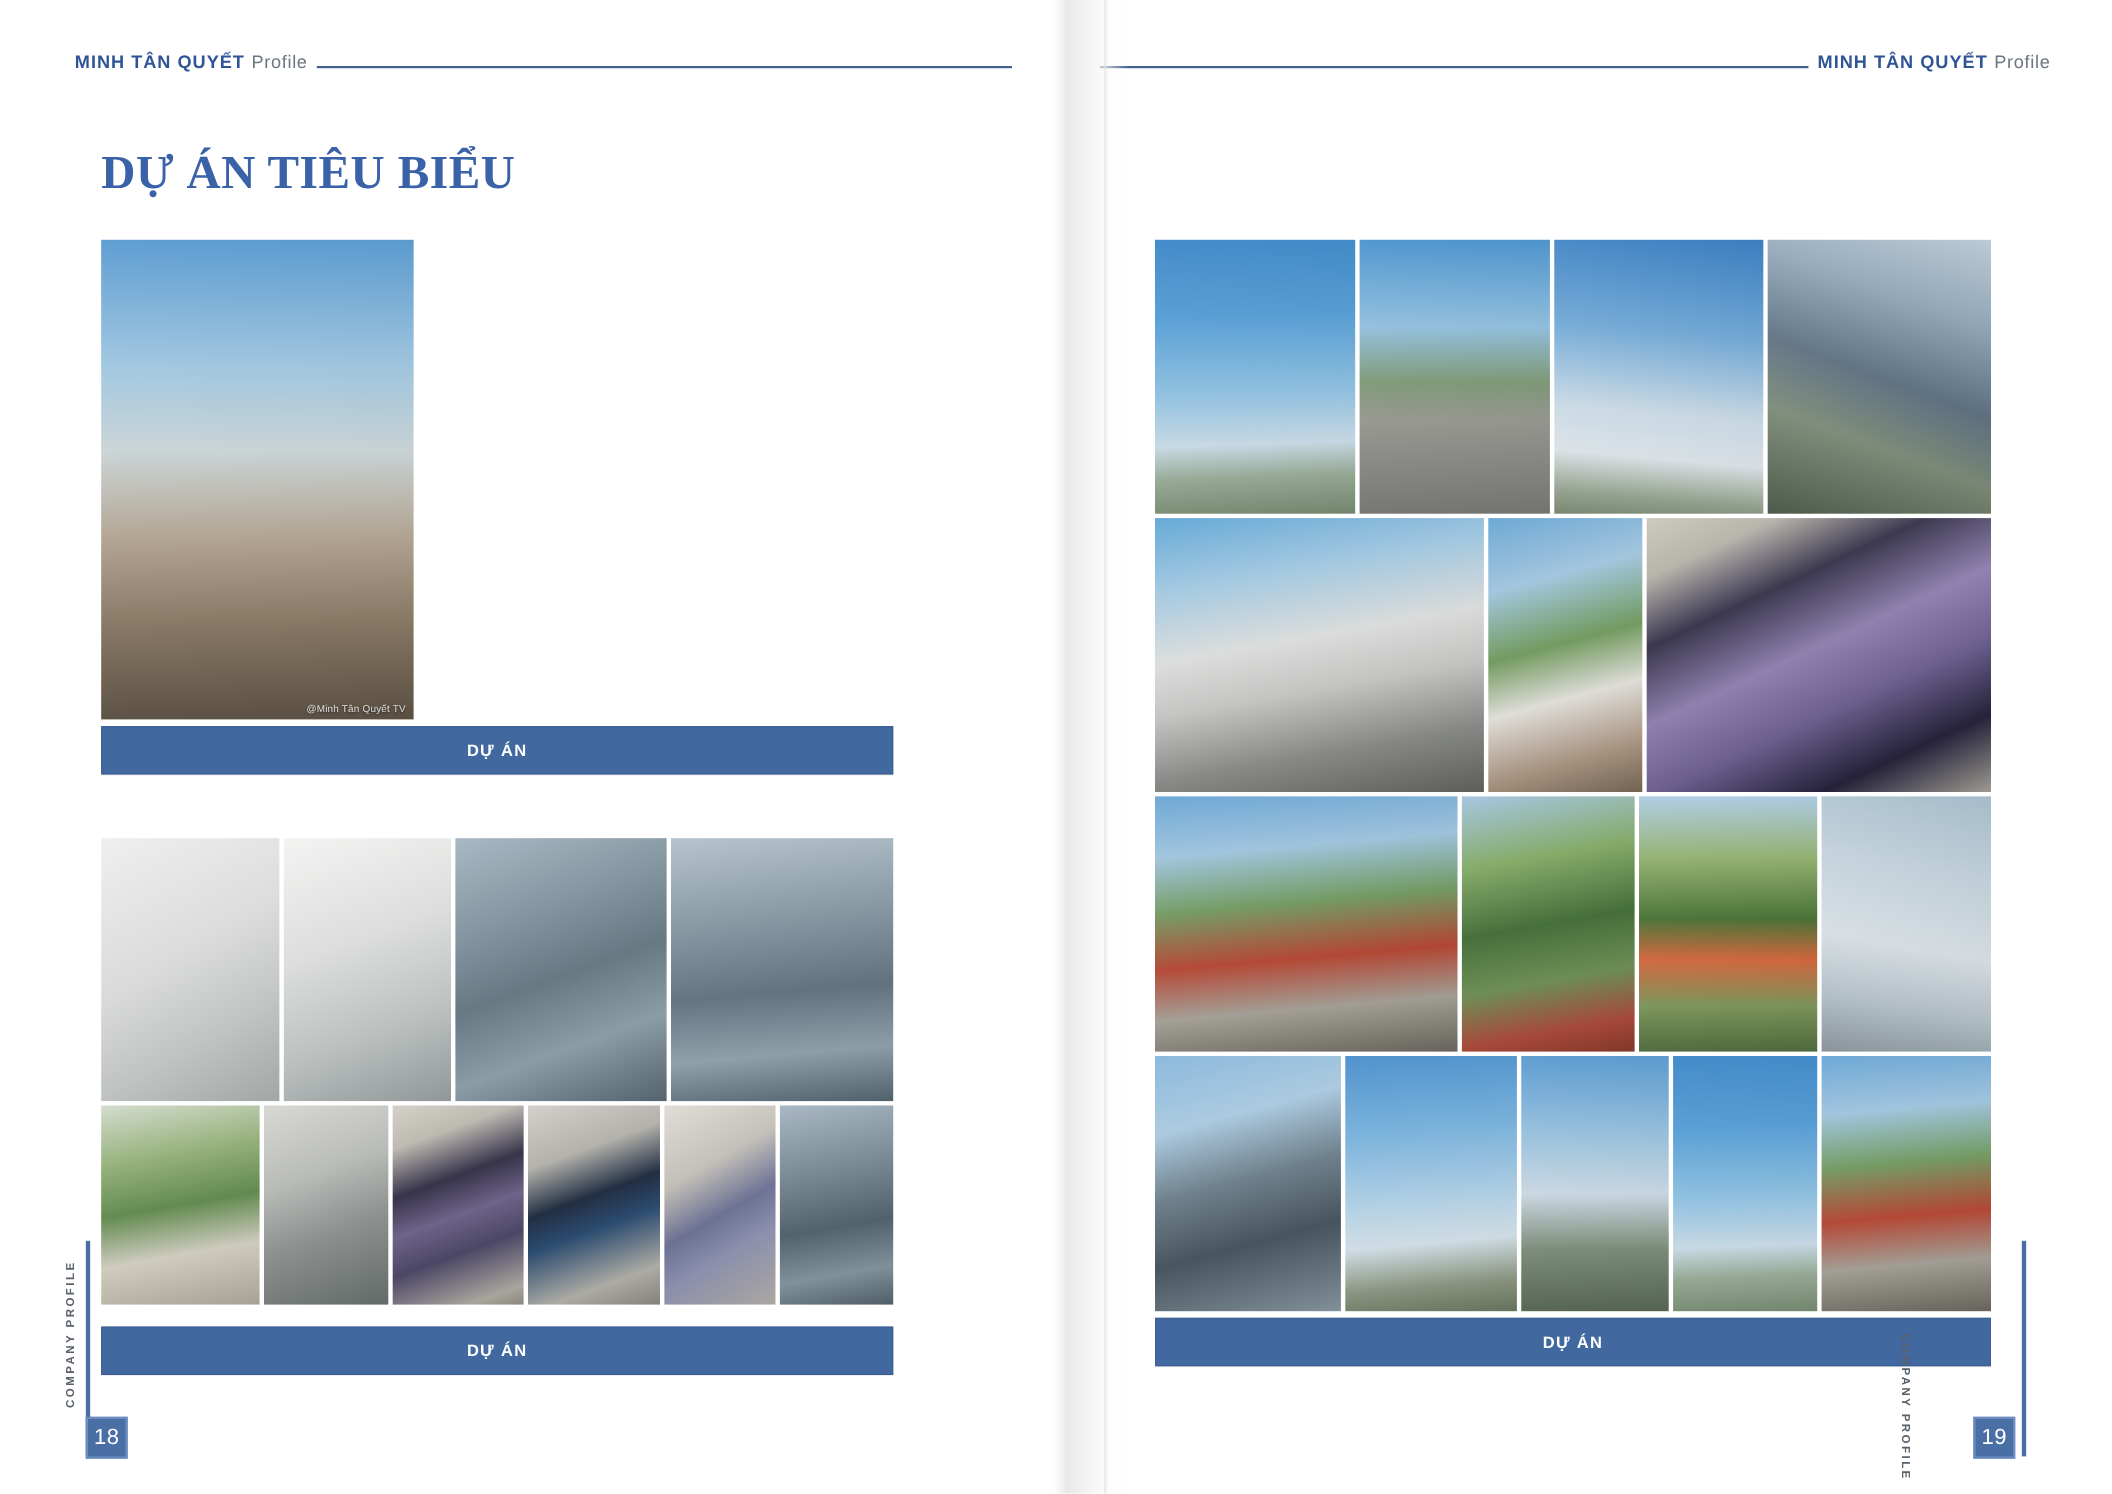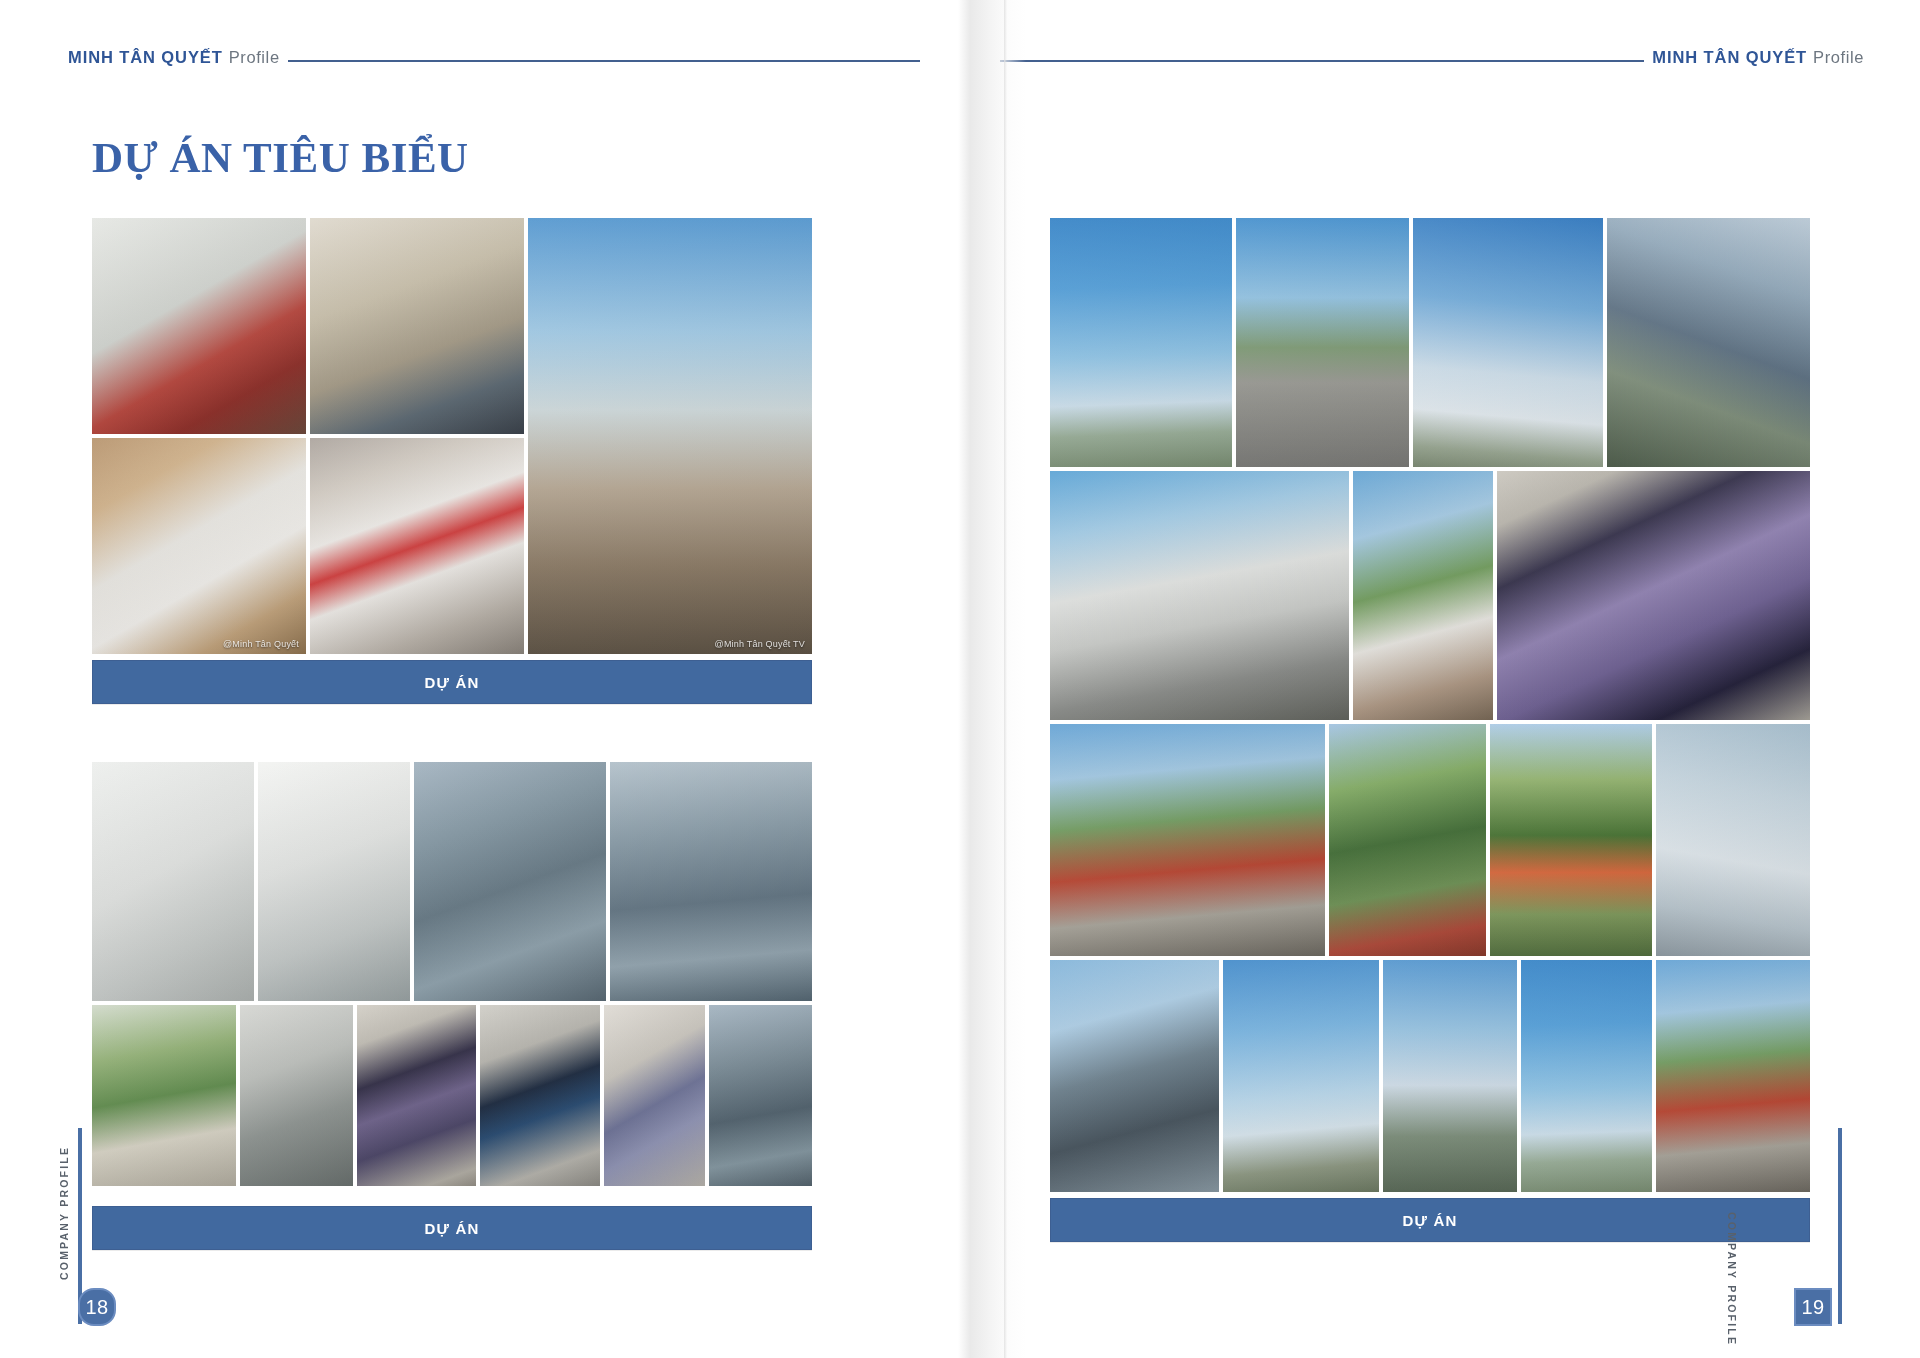--- a/index.html
+++ b/index.html
@@ -224,32 +224,20 @@
         <b>MINH TÂN QUYẾT</b><span style="margin-left:6px">Profile</span>
       </div>
       <div class="header-rule"></div>
     </div>
 
     <div class="section-title">DỰ ÁN TIÊU BIỂU</div>
 
     <div class="collage" style="left:92px; top:218px; width:720px; height:436px;">
       <div class="crow" style="height:100%">
 
-        <div style="display:flex; flex-direction:column; gap:4px; flex:1 1 0; height:100%;">
-          <div class="crow" style="height:50%;">
-            <div class="ph indoor" style="flex:1 1 0"></div>
-            <div class="ph indoor2" style="flex:1 1 0"></div>
-          </div>
-          <div class="crow" style="height:50%;">
-            <div class="ph boxes" style="flex:1 1 0">
-              <span class="wm">@Minh Tân Quyết</span>
-            </div>
-            <div class="ph boxgrid" style="flex:1 1 0"></div>
-          </div>
-        </div>
 
         <div class="ph site" style="flex:0 0 284px; height:100%;">
           <span class="wm">@Minh Tân Quyết TV</span>
         </div>
       </div>
     </div>
 
     <div class="bar" style="left:92px; top:660px; width:720px; height:44px;">DỰ ÁN</div>
 
     <div class="collage" style="left:92px; top:762px; width:720px; height:424px;">
@@ -265,21 +253,21 @@
         <div class="ph tv-wall" style="flex:1.18 1 0"></div>
         <div class="ph panel-ui" style="flex:1.18 1 0"></div>
         <div class="ph phone" style="flex:1.00 1 0"></div>
         <div class="ph doorlock" style="flex:1.02 1 0"></div>
       </div>
     </div>
 
     <div class="bar" style="left:92px; top:1206px; width:720px; height:44px;">DỰ ÁN</div>
 
     <div class="footer-rule" style="left:78px; top:1128px; height:196px;"></div>
-    <div class="pagenum" style="left:78px; top:1288px;border-radius:16px;">18</div>
+    <div class="pagenum" style="left:78px; top:1288px;">18</div>
     <div class="vert-label l" style="left:58px; top:1280px;">COMPANY PROFILE</div>
   </div>
 
   <div class="spine"></div>
   <div class="spine-line"></div>
 
   <div class="page right">
 
     <div class="pg-header right-h">
       <div class="brand">

